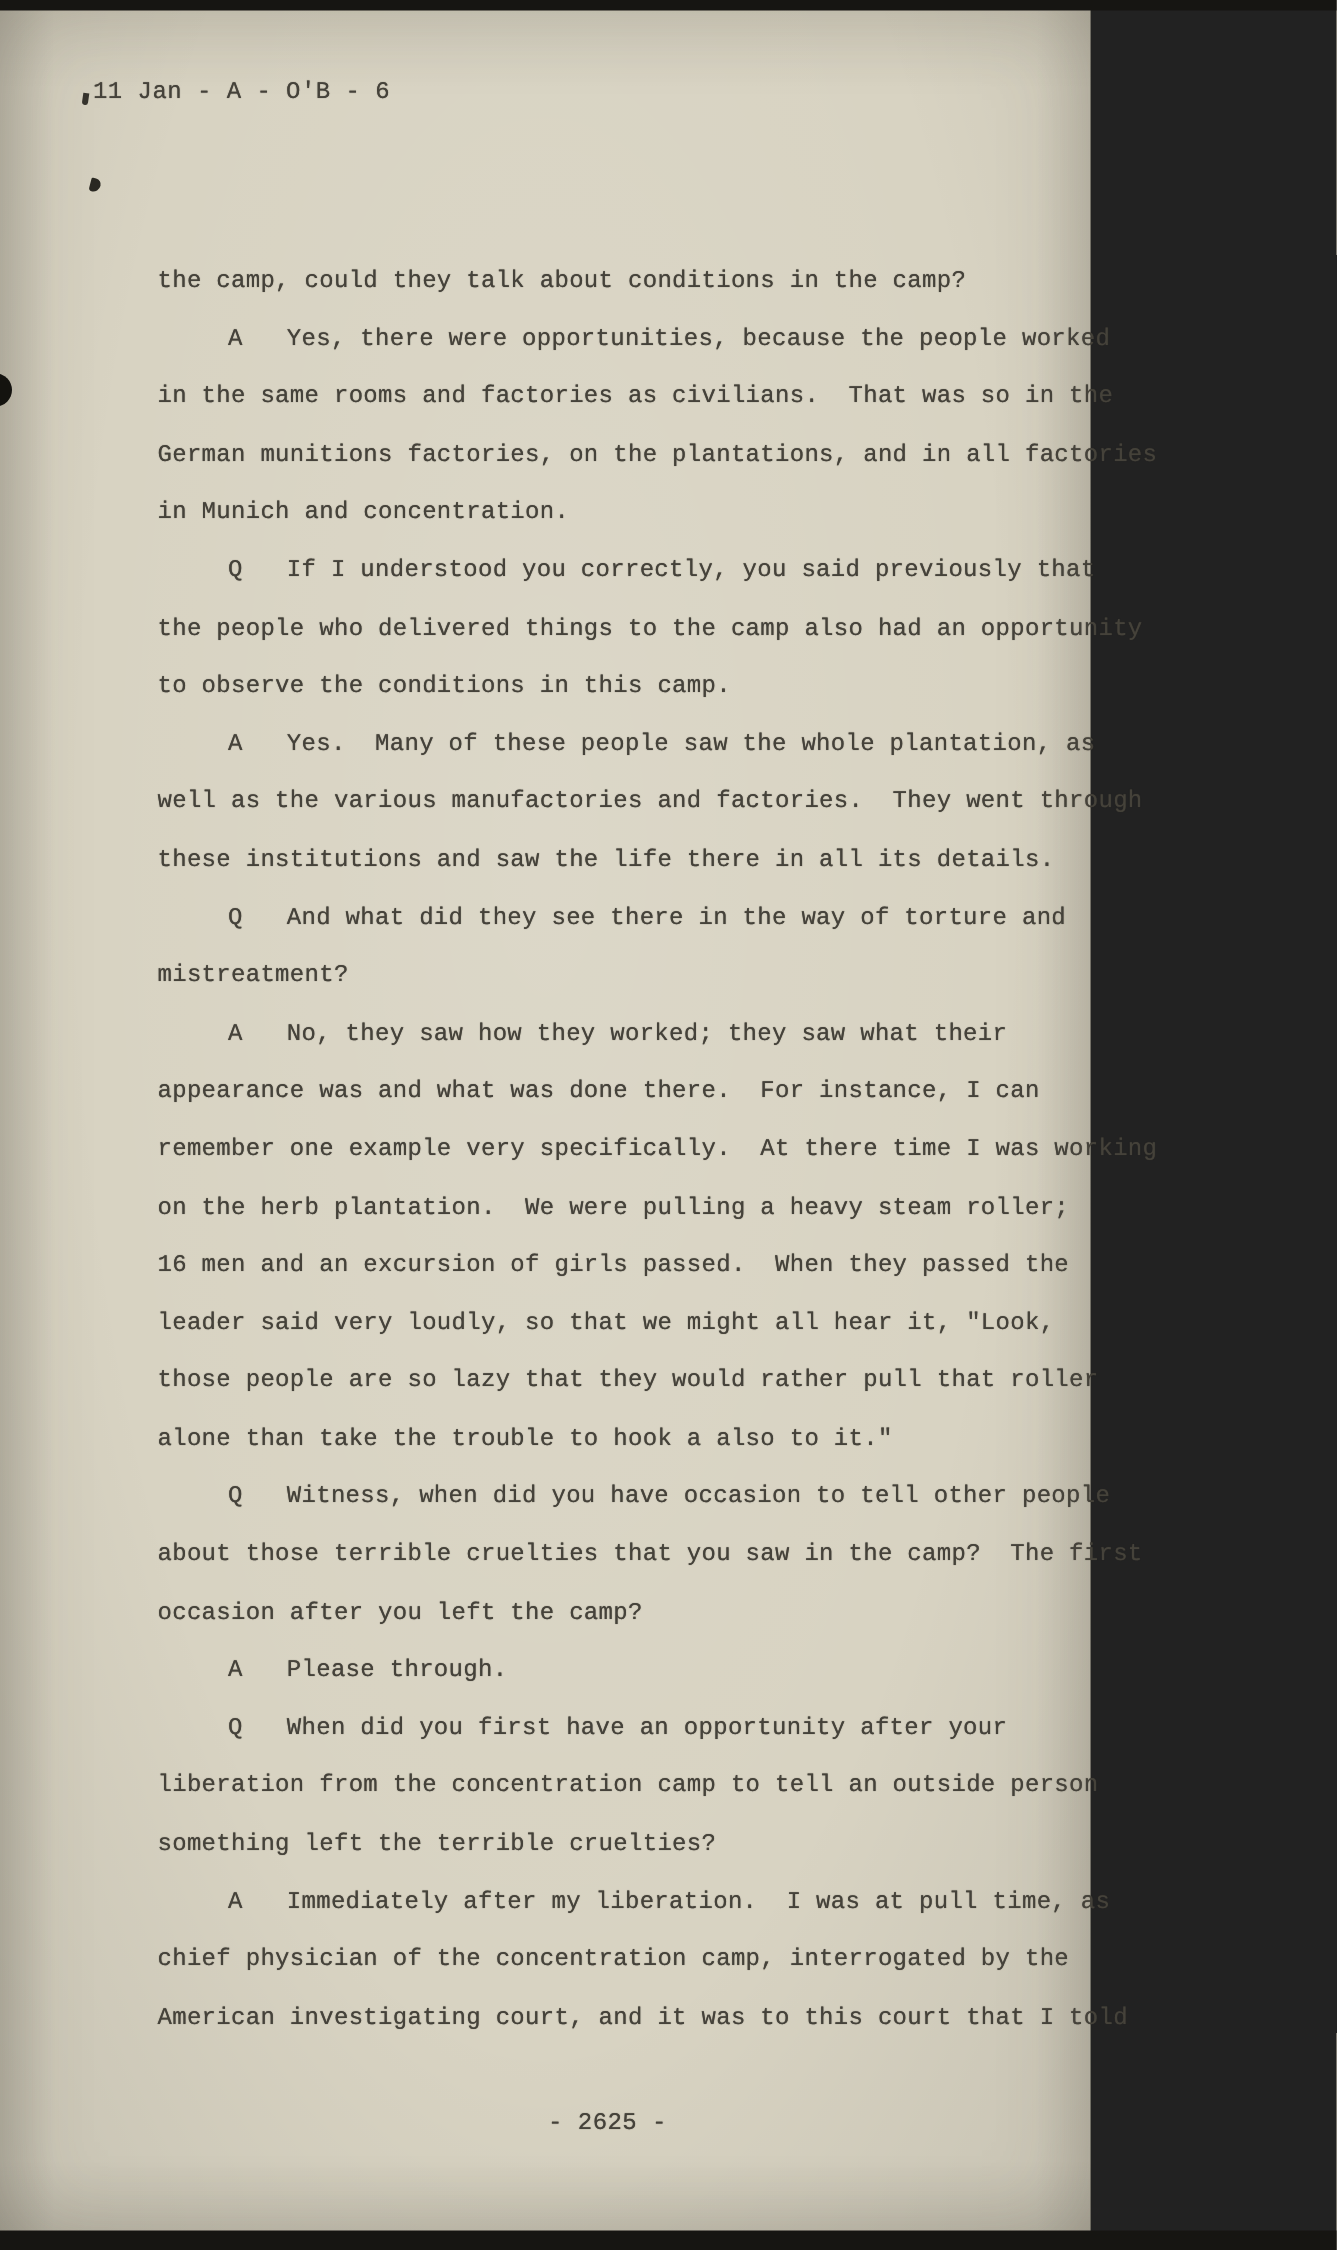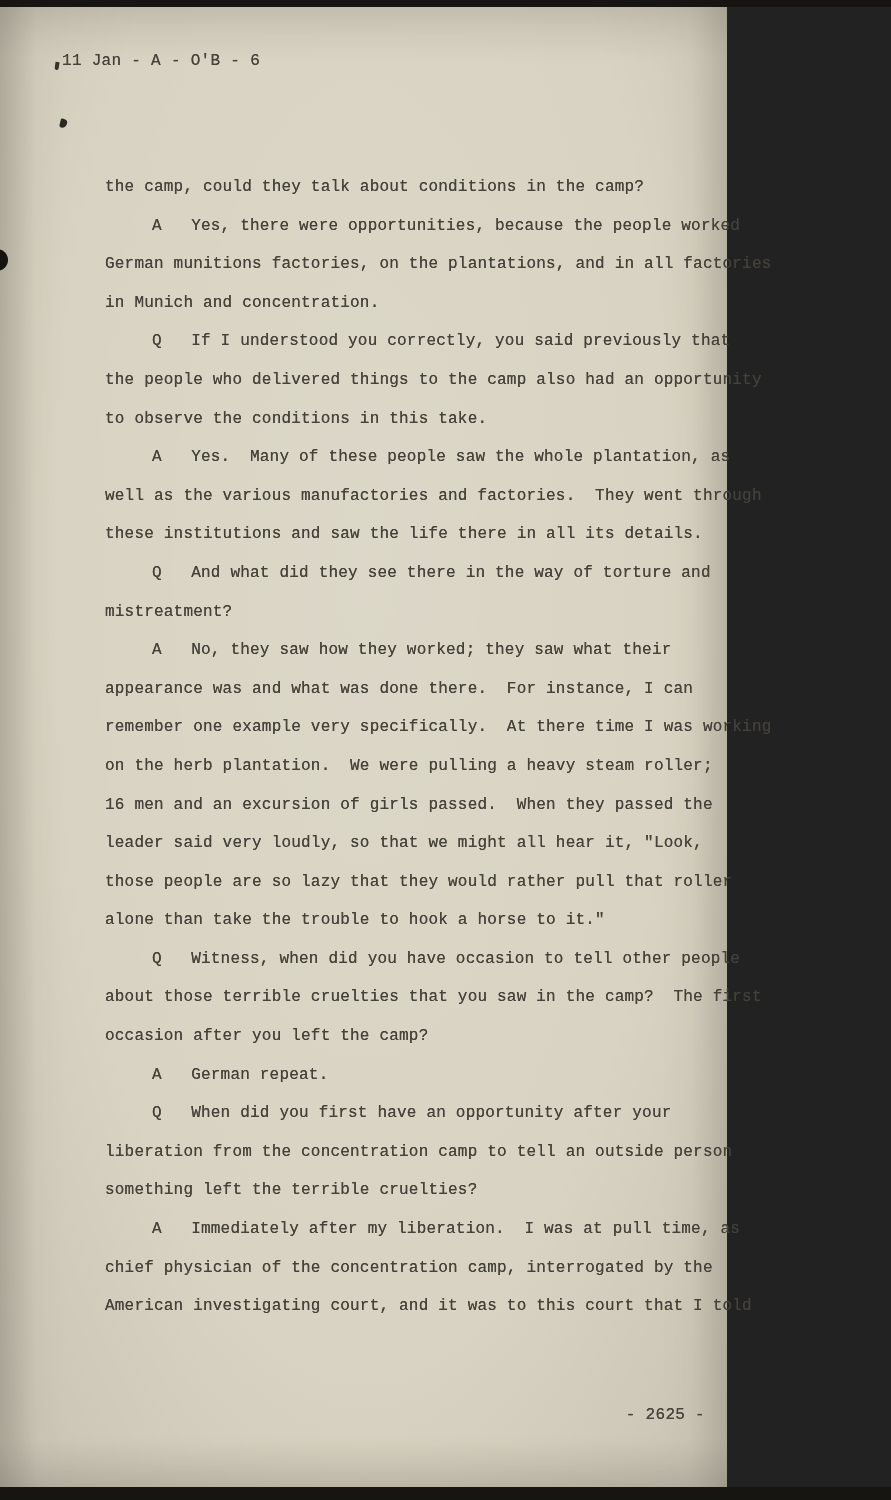--- a/index.html
+++ b/index.html
@@ -86,21 +86,21 @@
     text-shadow: 0 0 0.6px rgba(62,59,50,0.85);
   }
   .line.indent {
     padding-left: 47px;
   }
   .footer-line {
     position: absolute;
     left: 105px;
     top: 1406px;
     width: 600px;
-    text-align: right;
+    text-align: center;
     font-size: 16px;
     letter-spacing: 0.3px;
     white-space: pre;
     text-shadow: 0 0 0.6px rgba(62,59,50,0.85);
   }
 </style>
 </head>
 <body>
 
 <div class="page">
@@ -108,42 +108,43 @@
   <div class="scan-edge bottom"></div>
   <div class="hole-mark"></div>
   <div class="tick-mark"></div>
   <div class="ink-mark"></div>
 
   <div class="header-line">11 Jan - A - O'B - 6</div>
 
   <div class="transcript">
       <div class="line">the camp, could they talk about conditions in the camp?</div>
       <div class="line indent">A   Yes, there were opportunities, because the people worked</div>
+      <div class="line">in the same rooms and factories as civilians.  That was so in the</div>
       <div class="line">German munitions factories, on the plantations, and in all factories</div>
       <div class="line">in Munich and concentration.</div>
       <div class="line indent">Q   If I understood you correctly, you said previously that</div>
       <div class="line">the people who delivered things to the camp also had an opportunity</div>
-      <div class="line">to observe the conditions in this take.</div>
+      <div class="line">to observe the conditions in this camp.</div>
       <div class="line indent">A   Yes.  Many of these people saw the whole plantation, as</div>
       <div class="line">well as the various manufactories and factories.  They went through</div>
       <div class="line">these institutions and saw the life there in all its details.</div>
       <div class="line indent">Q   And what did they see there in the way of torture and</div>
       <div class="line">mistreatment?</div>
       <div class="line indent">A   No, they saw how they worked; they saw what their</div>
       <div class="line">appearance was and what was done there.  For instance, I can</div>
       <div class="line">remember one example very specifically.  At there time I was working</div>
       <div class="line">on the herb plantation.  We were pulling a heavy steam roller;</div>
       <div class="line">16 men and an excursion of girls passed.  When they passed the</div>
       <div class="line">leader said very loudly, so that we might all hear it, "Look,</div>
       <div class="line">those people are so lazy that they would rather pull that roller</div>
-      <div class="line">alone than take the trouble to hook a horse to it."</div>
+      <div class="line">alone than take the trouble to hook a also to it."</div>
       <div class="line indent">Q   Witness, when did you have occasion to tell other people</div>
       <div class="line">about those terrible cruelties that you saw in the camp?  The first</div>
       <div class="line">occasion after you left the camp?</div>
-      <div class="line indent">A   German repeat.</div>
+      <div class="line indent">A   Please through.</div>
       <div class="line indent">Q   When did you first have an opportunity after your</div>
       <div class="line">liberation from the concentration camp to tell an outside person</div>
       <div class="line">something left the terrible cruelties?</div>
       <div class="line indent">A   Immediately after my liberation.  I was at pull time, as</div>
       <div class="line">chief physician of the concentration camp, interrogated by the</div>
       <div class="line">American investigating court, and it was to this court that I told</div>
     </div>
 
   <div class="footer-line">- 2625 -</div>
 </div>

